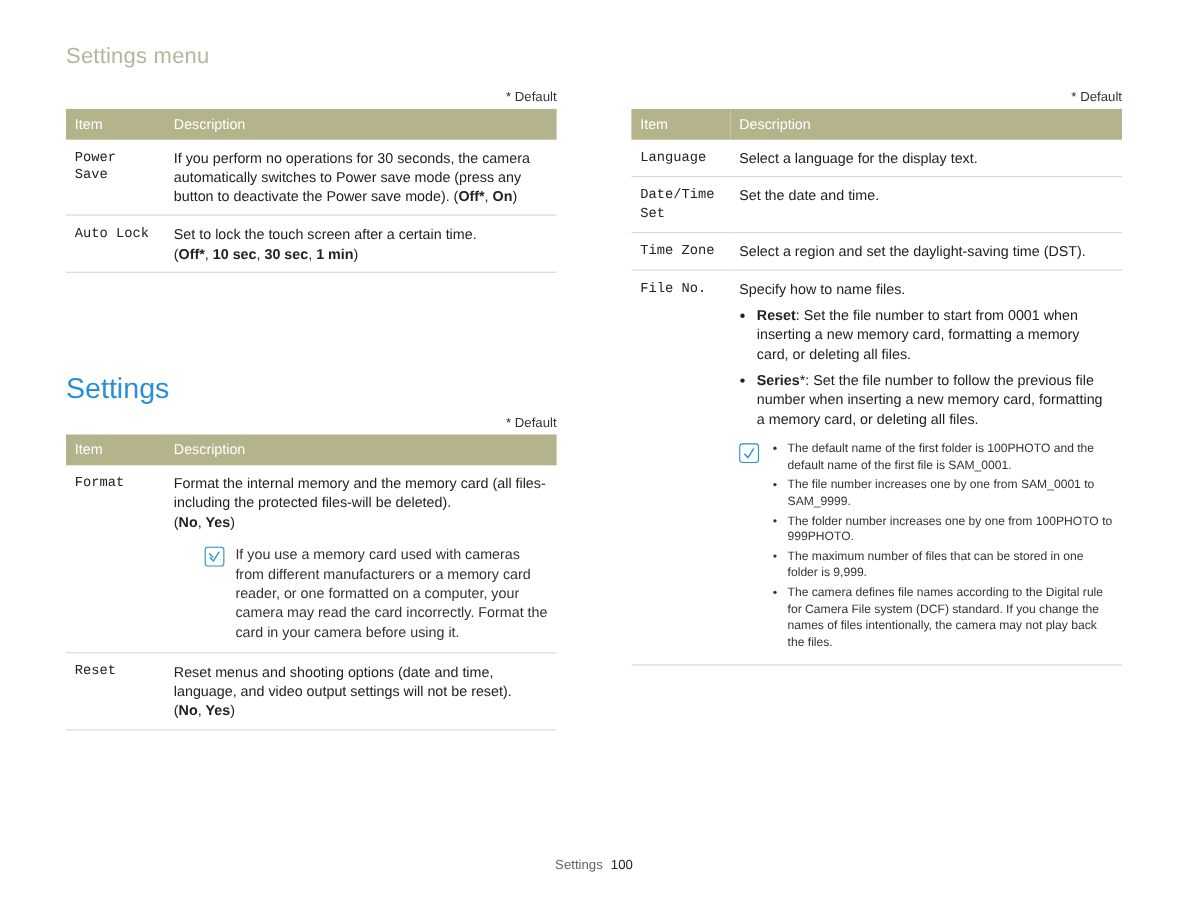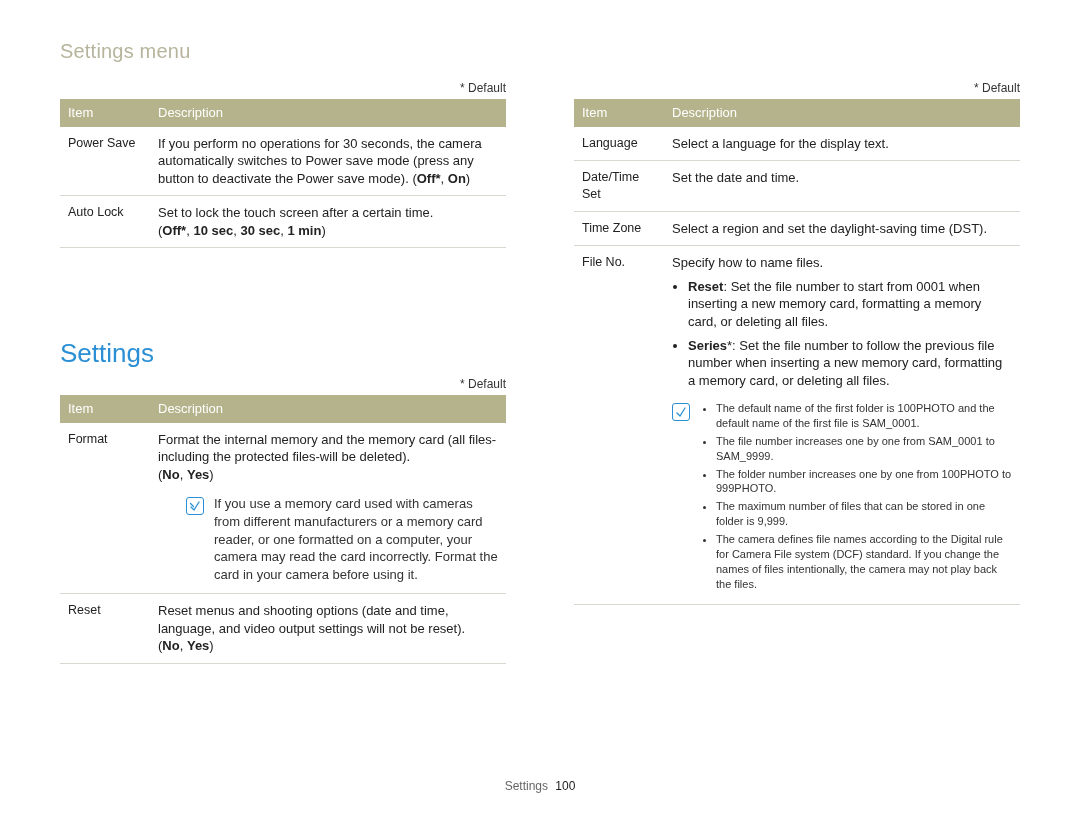--- a/index.html
+++ b/index.html
@@ -54,20 +54,21 @@
   }
   table.settings thead th:first-child { width: 90px; }
   table.settings td {
     padding: 8px 8px;
     vertical-align: top;
     border-bottom: 1px solid #d8d8ce;
   }
   table.settings td.item {
     font-size: 12.5px;
     color: #222;
+    font-family: Liberation Mono, monospace;
   }
   table.settings td.desc { font-size: 13px; }
   .bold { font-weight: 700; }
 
   .heading-settings {
     font-size: 26px;
     color: #2a8fd4;
     font-weight: 400;
     margin: 90px 0 8px 0;
   }

